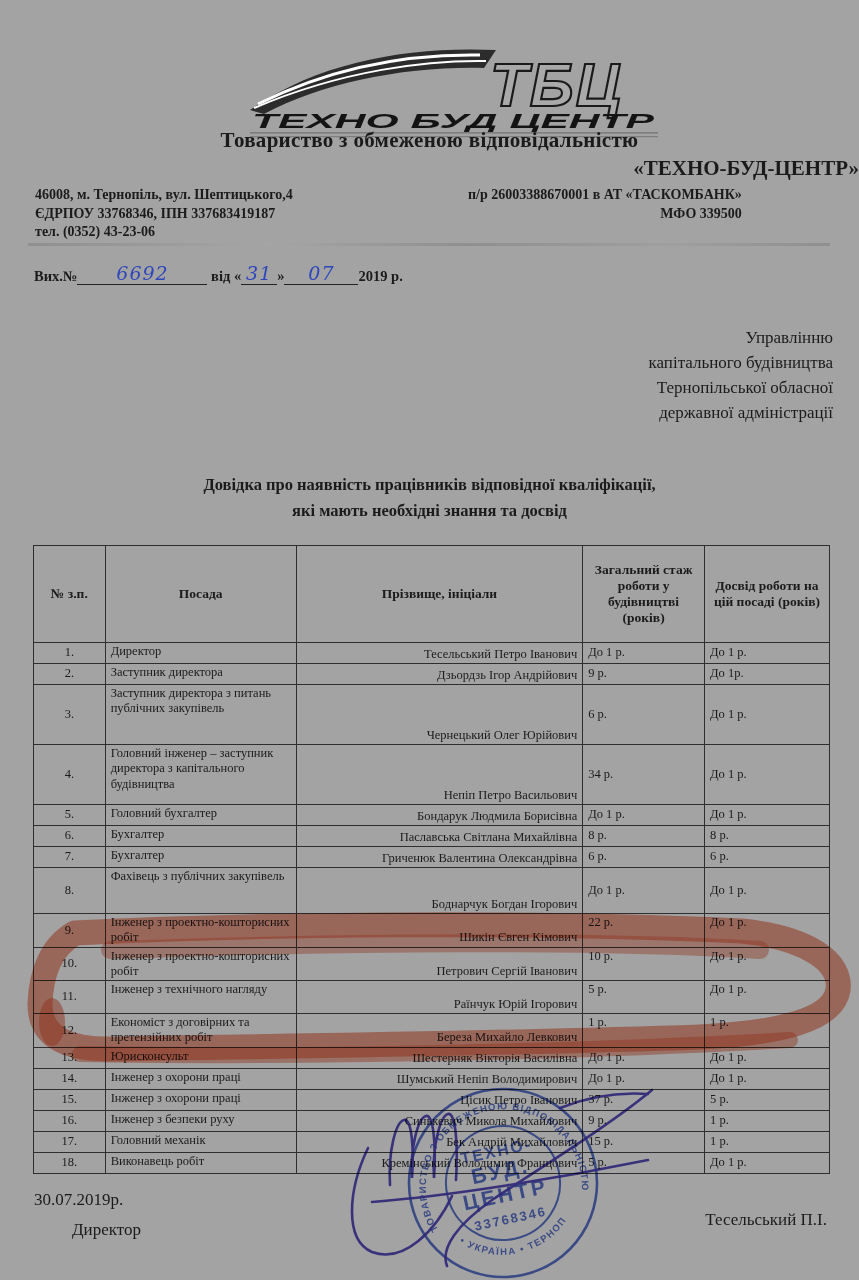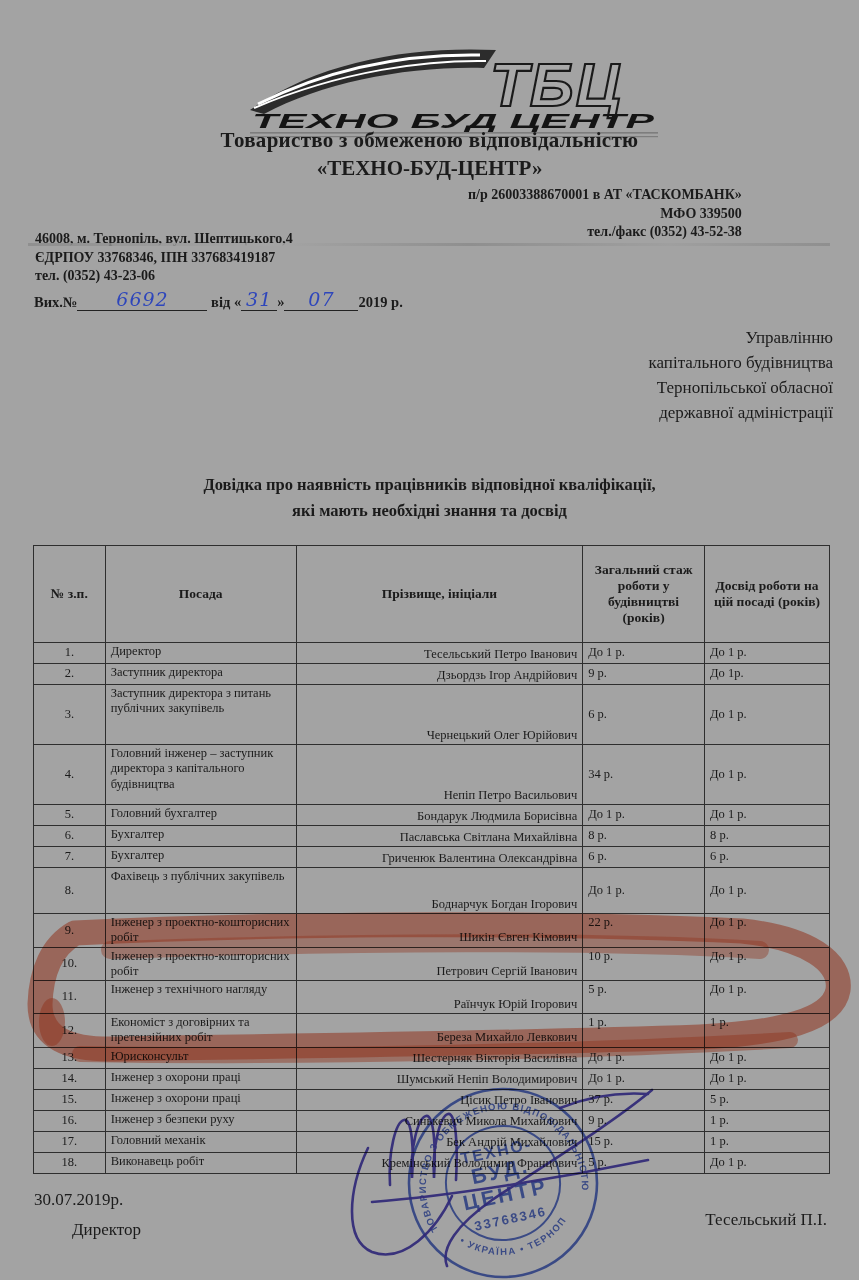--- a/index.html
+++ b/index.html
@@ -5,29 +5,29 @@
   html,body{margin:0;padding:0;background:#e8e8e8;}
   #page{
     position:relative; width:859px; height:1280px; margin:0 auto;
     background:#a3a3a3; overflow:hidden;
     font-family:"Liberation Serif","DejaVu Serif",serif; color:#1b1b1b;
   }
   
   #logo{position:absolute; left:248px; top:44px; width:412px; height:96px;}
   .org-type{position:absolute; top:128px; left:0; width:100%; text-align:center;
     font-size:21px; font-weight:bold; letter-spacing:.3px;}
-  .org-name{position:absolute; top:156px; left:0; width:100%; text-align:center;
+  .org-name{position:absolute; top:156px; left:0; width:100%; text-align:right;
     font-size:21px; font-weight:bold;}
   .contacts{position:absolute; top:186px; font-size:14px; font-weight:bold; line-height:1.33; white-space:nowrap;}
-  #contacts-left{left:35px;margin-top:44px;}
+  #contacts-left{left:35px;}
   #contacts-right{left:468px;text-align:right;}
   .divider{position:absolute; top:243px; left:28px; width:802px; height:3px;
     background:linear-gradient(90deg,#8a8a8a 0%,#a5a5a5 30%,#8a8a8a 55%,#9e9e9e 80%,#8a8a8a 100%); opacity:.8;}
   
-  .ref-line{position:absolute; top:262px; left:34px; font-size:14.5px; font-weight:bold; white-space:nowrap;margin-top:26px;}
+  .ref-line{position:absolute; top:262px; left:34px; font-size:14.5px; font-weight:bold; white-space:nowrap;}
   .blank{display:inline-block; border-bottom:1.4px solid #222; text-align:center;
     height:22px; vertical-align:bottom;}
   .w130{width:130px;} .w36{width:36px;} .w74{width:74px;}
   .hand{font-family:"DejaVu Serif",serif; font-style:italic; font-weight:normal;
     color:#2e46bb; font-size:19px; letter-spacing:1px;}
   
   .recipient{position:absolute; top:326px; right:26px; text-align:right;
     font-size:17px; line-height:1.47;}
   
   .doc-title{position:absolute; top:472px; left:0; width:100%; text-align:center;
@@ -77,21 +77,20 @@
   <div class="org-name">«ТЕХНО-БУД-ЦЕНТР»</div>
 
   <div id="contacts-left" class="contacts">
     <div>46008, м. Тернопіль, вул. Шептицького,4</div>
     <div>ЄДРПОУ 33768346, ІПН 337683419187</div>
     <div>тел. (0352) 43-23-06</div>
   </div>
   <div id="contacts-right" class="contacts">
     <div>п/р 26003388670001 в АТ «ТАСКОМБАНК»</div>
     <div>МФО 339500</div>
-    <div>тел./факс (0352) 43-52-38</div>
   </div>
 
   <div class="divider"></div>
 
   <div class="ref-line">
     <span>Вих.№</span><span class="blank w130"><span class="hand">6692</span></span>
     <span>від «</span><span class="blank w36"><span class="hand">31</span></span><span>»</span><span class="blank w74"><span class="hand">07</span></span><span>2019 р.</span>
   </div>
 
   <div class="recipient">

